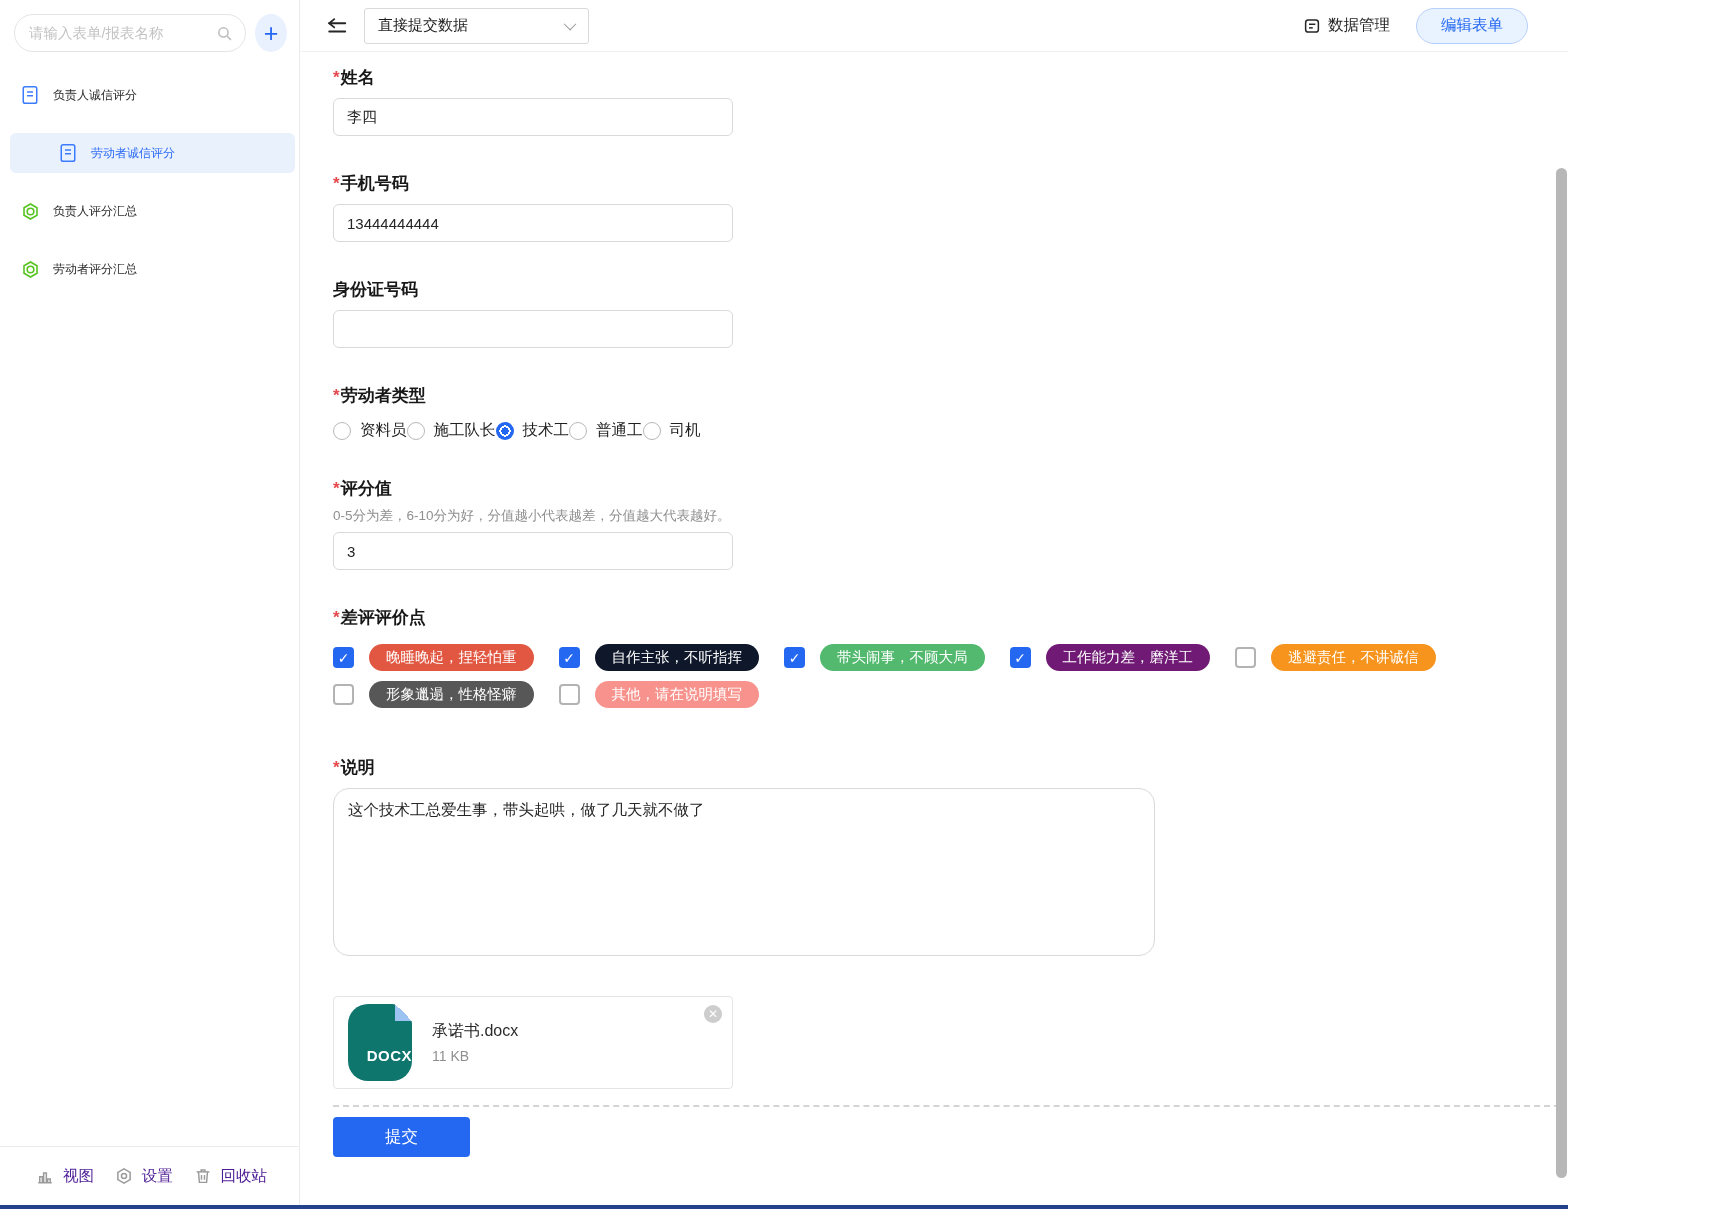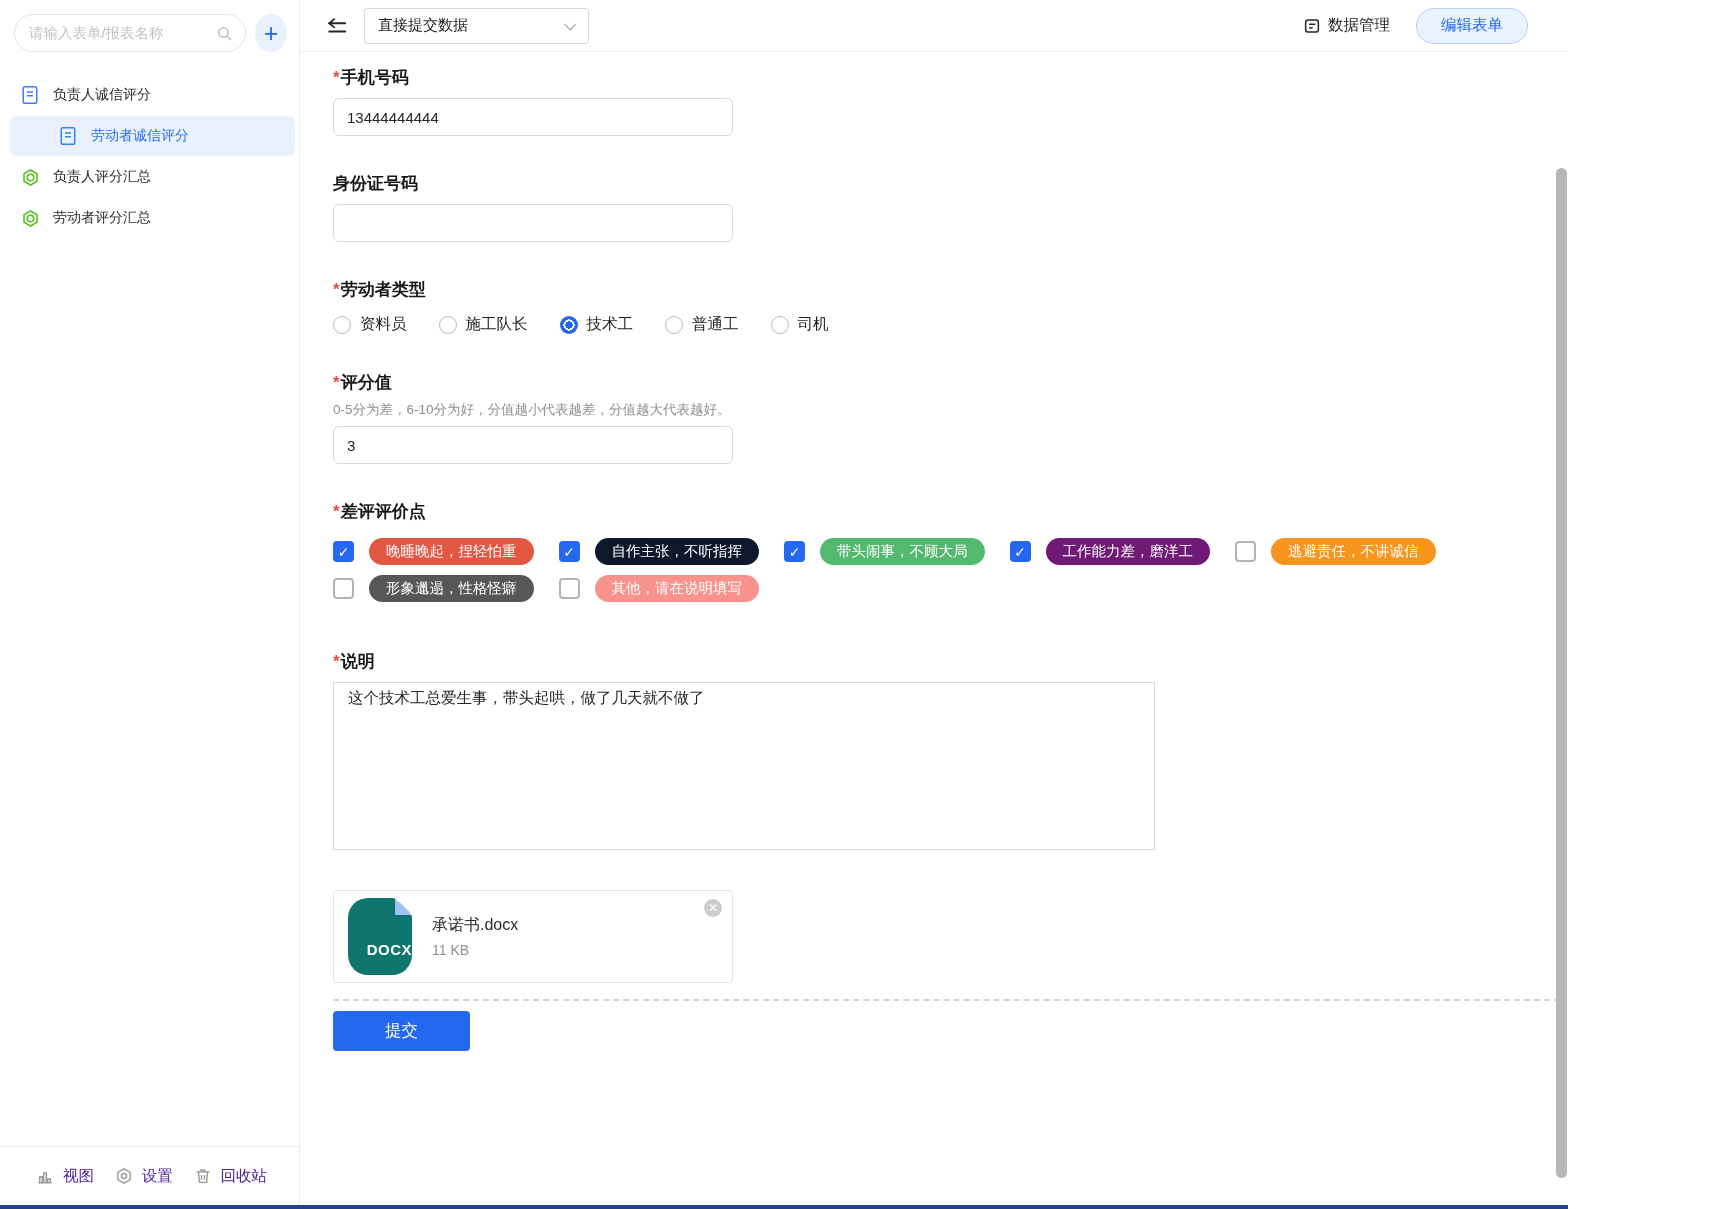--- a/index.html
+++ b/index.html
@@ -12,22 +12,22 @@
     display:flex; flex-direction:column; background:#fff; }
   .sidebar-top { display:flex; align-items:center; gap:9px; padding:14px 12px 10px 14px; }
   .search-box { flex:1; height:38px; border:1px solid #e4e4e4; border-radius:19px;
     display:flex; align-items:center; padding:0 12px 0 14px; background:#fff; }
   .search-box input { border:none; outline:none; flex:1; font-size:14.5px; color:#333; min-width:0;
     font-family:inherit; }
   .search-box input::placeholder { color:#c3c3c3; }
   .add-btn { width:38px; height:38px; border-radius:50%; background:#e9f1ff; border:none;
     color:#2468f2; font-size:25px; line-height:36px; text-align:center; cursor:pointer; }
   .menu { padding:12px 0 0 0; }
-  .menu-item { height:40px; margin:1px 4px 1px 10px; border-radius:6px; display:flex;
-    align-items:center; gap:13px; padding:0 10px; font-size:14px; color:#2b2b2b; cursor:pointer; }
+  .menu-item { height:40px; margin:1px 4px 18px 10px; border-radius:6px; display:flex;
+    align-items:center; gap:13px; padding:0 10px; font-size:12px; color:#2b2b2b; cursor:pointer; }
   .menu-item.selected { background:#e9f1fd; color:#2e6bf5;padding-left:48px; }
   .menu-item .mi-icon { width:20px; height:20px; display:flex; align-items:center; justify-content:center; }
 
   .sidebar-footer { margin-top:auto; height:63px; border-top:1px solid #ececec;
     display:flex; align-items:center; justify-content:space-between; padding:0 32px 4px 36px; }
   .footer-item { display:flex; align-items:center; gap:9px; font-size:15.5px; color:#4c1d95; cursor:pointer; }
 
   
   .main { flex:1; display:flex; flex-direction:column; position:relative; }
   .topbar { height:52px; min-height:52px; display:flex; align-items:center;
@@ -47,37 +47,37 @@
 
   
   .form-area { flex:1; overflow:hidden; padding:14px 0 0 33px; position:relative; }
   .field { margin-bottom:36px; }
   .field-label { font-size:17px; font-weight:700; color:#181818; line-height:24px; margin-bottom:8px; }
   .req { color:#e5484d; margin-right:1px; }
   .text-input { width:400px; height:38px; border:1px solid #d9d9d9; border-radius:6px;
     padding:0 13px; font-size:15px; color:#262626; outline:none; font-family:inherit; background:#fff; }
   .hint { font-size:13.5px; color:#8f8f8f; margin:-2px 0 7px 0; }
 
-  .radio-row { display:flex; align-items:center; gap:32px; margin-top:12px; }
+  .radio-row { display:flex; align-items:center; margin-top:12px; }
   .radio-opt { display:flex; align-items:center; gap:9px; font-size:15.5px; color:#1f1f1f; cursor:pointer; }
   .radio-dot { width:18px; height:18px; border-radius:50%; border:1.5px solid #b9b9b9; background:#fff; }
   .radio-dot.checked { border:none;
     background:radial-gradient(circle,#2468f2 0 3.6px,#ffffff 3.6px 5.6px,#2468f2 5.6px 9.5px); }
 
   .tag-row { display:flex; align-items:center; margin-top:14px; }
   .tag-row + .tag-row { margin-top:10px; }
   .tag-group { display:flex; align-items:center; gap:15px; margin-right:25px; cursor:pointer; }
   .cbx { width:21px; height:21px; border:2px solid #b3b3b3; border-radius:4px; background:#fff;
     display:flex; align-items:center; justify-content:center; }
   .cbx.checked { border:none; background:#2468f2; color:#fff; font-size:14px; font-weight:bold; }
   .tag-pill { height:27px; display:inline-flex; align-items:center; padding:0 17px;
     border-radius:14px; color:#fff; font-size:14.5px; white-space:nowrap; }
 
-  .desc-area { width:822px; height:168px; border:1px solid #d9d9d9; border-radius:0;
-    padding:4px 14px; font-size:15.5px; color:#262626; resize:none; outline:none;
+  .desc-area { width:822px; height:168px; border:1px solid #d9d9d9; border-radius:16px;
+    padding:10px 14px; font-size:15.5px; color:#262626; resize:none; outline:none;
     font-family:inherit; line-height:22px; }
   .field-desc { margin-top:48px; }
   .field-attach .field-label { margin-bottom:32px; }
 
   .file-card { width:400px; height:93px; border:1px solid #e5e5e5; border-radius:4px;
     display:flex; align-items:center; gap:20px; padding:0 14px; position:relative; }
   .docx-icon { width:64px; height:77px; background:#0f766e; border-radius:20px; position:relative;
     display:flex; align-items:flex-end; justify-content:flex-end; }
   .docx-icon::before { content:""; position:absolute; top:0; right:0; width:17px; height:17px;
     background:linear-gradient(225deg,#ffffff 0 50%,#9cc3f2 50% 100%); border-top-right-radius:9px; }
@@ -216,20 +216,26 @@
               <line x1="8" y1="14.5" x2="13" y2="14.5"></line>
           </svg>
         </span>
         <span>数据管理</span>
       </button>
       <button class="edit-form-btn">编辑表单</button>
     </div>
 
     <div class="form-area">
 
+      <div class="field">
+        <div class="field-label">
+          <span class="req">*</span><span>姓名</span>
+        </div>
+        <input class="text-input" type="text" value="李四" style="">
+      </div>
 
       <div class="field">
         <div class="field-label">
           <span class="req">*</span><span>手机号码</span>
         </div>
         <input class="text-input" type="text" value="13444444444" style="">
       </div>
 
       <div class="field">
         <div class="field-label">

